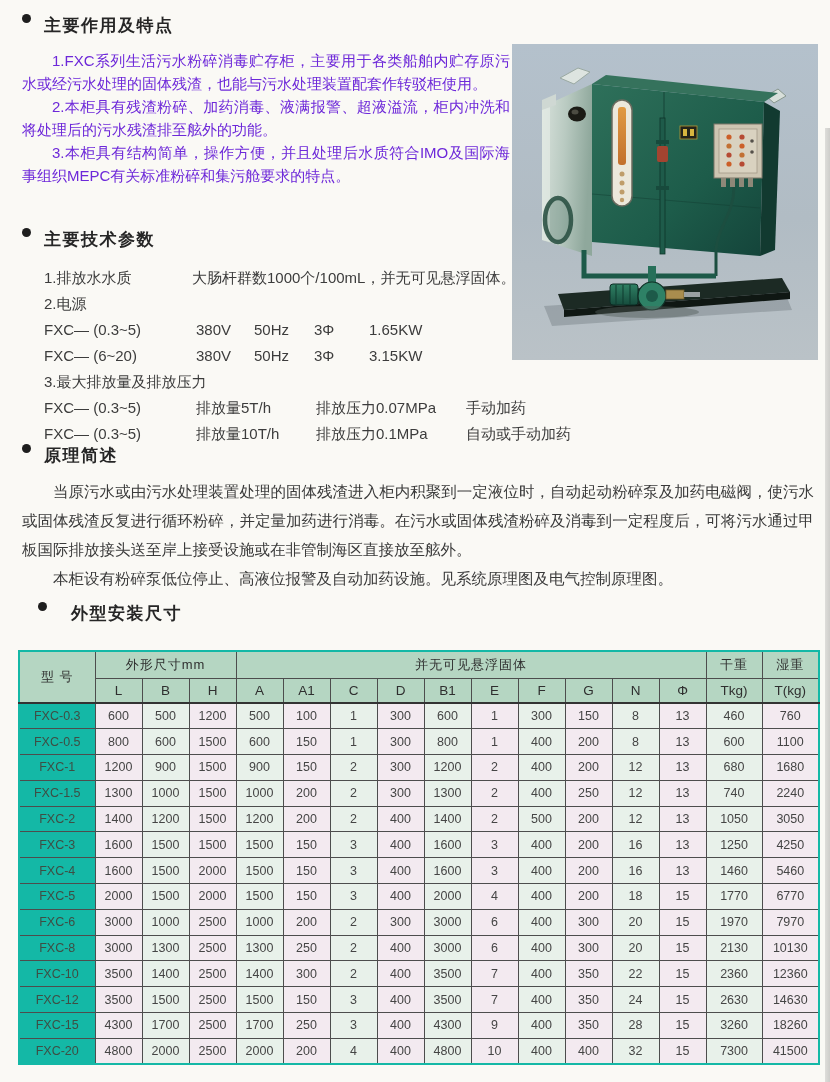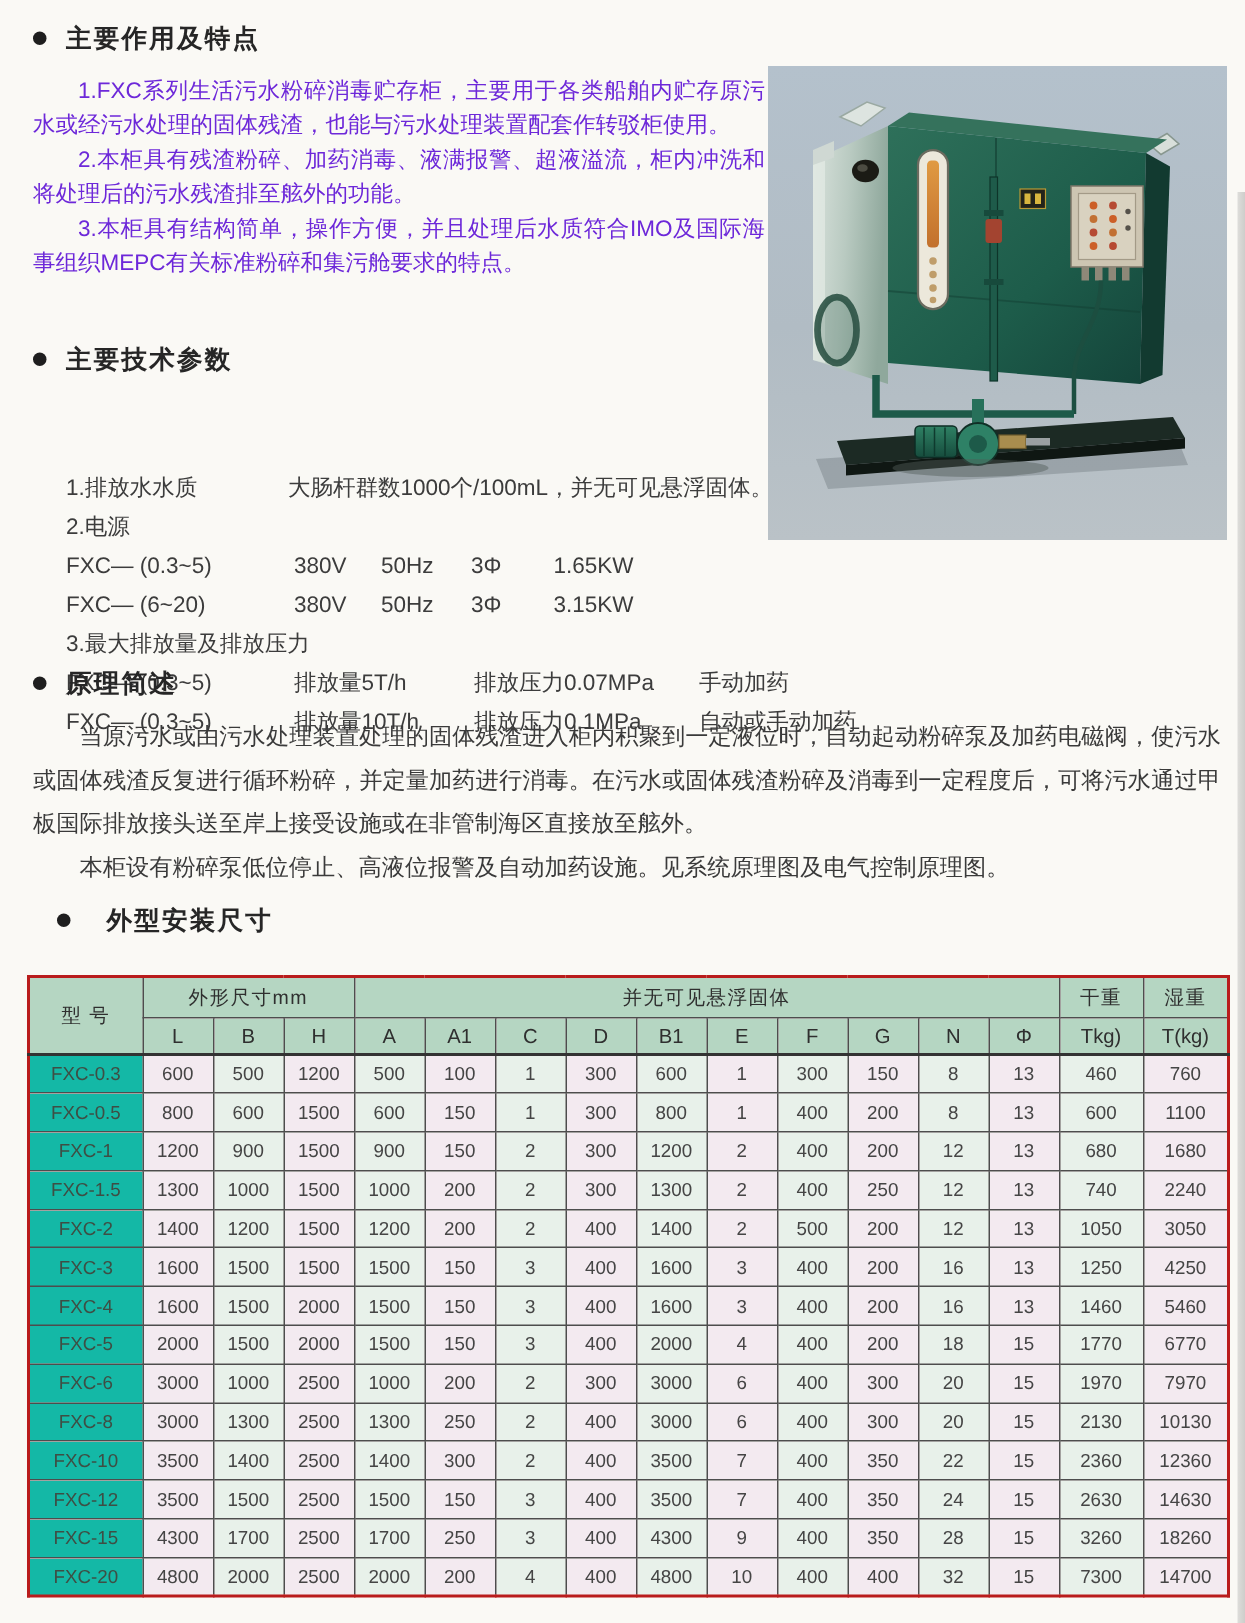--- a/index.html
+++ b/index.html
@@ -16,56 +16,56 @@
     color:#3f3f3f;
   }
   
   .edge-shadow{
     position:absolute;right:0;top:128px;width:5px;height:954px;
     background:linear-gradient(to right,#c7c7c5,#a9a9a7);
     opacity:.55;
   }
   
   .sec-h{
-    display:flex;align-items:center;gap:13px;
+    display:flex;align-items:flex-start;gap:13px;
     font-size:17px;font-weight:bold;color:#262626;letter-spacing:1.5px;
   }
   .bullet{width:9px;height:9px;border-radius:50%;background:#1e1e1e;flex:0 0 auto;}
   
   #sec-features{position:absolute;left:22px;top:14px;width:488px;}
   #sec-features .body{margin-top:12px;}
   #sec-features .para{
     font-size:15px;line-height:23px;text-indent:2em;
     text-align:justify;color:#6d28d9;margin:0;
   }
   
   #photo{position:absolute;left:512px;top:44px;width:306px;height:316px;}
   
   #sec-tech{position:absolute;left:22px;top:228px;width:512px;}
   #sec-tech .body{margin-top:14px;font-size:15px;color:#3c3c3c;}
   #sec-tech .tline{padding-left:22px;line-height:25px;margin:1px 0;white-space:nowrap;}
-  .wq-label{display:inline-block;width:148px;margin-top:48px;}
+  .wq-label{display:inline-block;width:148px;}
   .pm{display:inline-block;width:152px;}
   .pv{display:inline-block;width:58px;}
   .pf{display:inline-block;width:60px;}
   .pp{display:inline-block;width:55px;}
   .dm{display:inline-block;width:152px;}
   .dr{display:inline-block;width:120px;}
   .dp{display:inline-block;width:150px;}
   
   #sec-principle{position:absolute;left:22px;top:444px;width:792px;}
   #sec-principle .body{margin-top:10px;}
   #sec-principle .para{
     font-size:15.5px;line-height:29px;text-indent:2em;text-align:justify;
     color:#3a3a3a;margin:0;
   }
   
   #sec-dims-h{position:absolute;left:38px;top:602px;gap:24px;}
   #dim-table{position:absolute;left:18px;top:650px;}
-  table{border-collapse:collapse;table-layout:fixed;width:800px;border:2px solid #b91c1c;padding-left:32px;}
+  table{border-collapse:collapse;table-layout:fixed;width:800px;border:2px solid #14b8a6;padding-left:32px;}
   col.c-model{width:76px;}
   col.c-num{width:47px;}
   col.c-w1{width:56px;}
   col.c-w2{width:57px;}
   th,td{
     border:1px solid #4d4d4d;text-align:center;vertical-align:middle;
     padding:0;overflow:hidden;
   }
   thead th{
     background:#b5d6c2;font-weight:normal;font-size:13px;color:#2f2f2f;
@@ -539,20 +539,20 @@
             <td class="t0">200</td>
             <td class="t1">4</td>
             <td class="t0">400</td>
             <td class="t1">4800</td>
             <td class="t0">10</td>
             <td class="t1">400</td>
             <td class="t0">400</td>
             <td class="t1">32</td>
             <td class="t0">15</td>
             <td class="t1">7300</td>
-            <td class="t0">14700</td>
+            <td class="t0">41500</td>
           </tr>
         </tbody>
     </table>
   </div>
 
   <div class="edge-shadow"></div>
 </div>
 
 </body></html>

